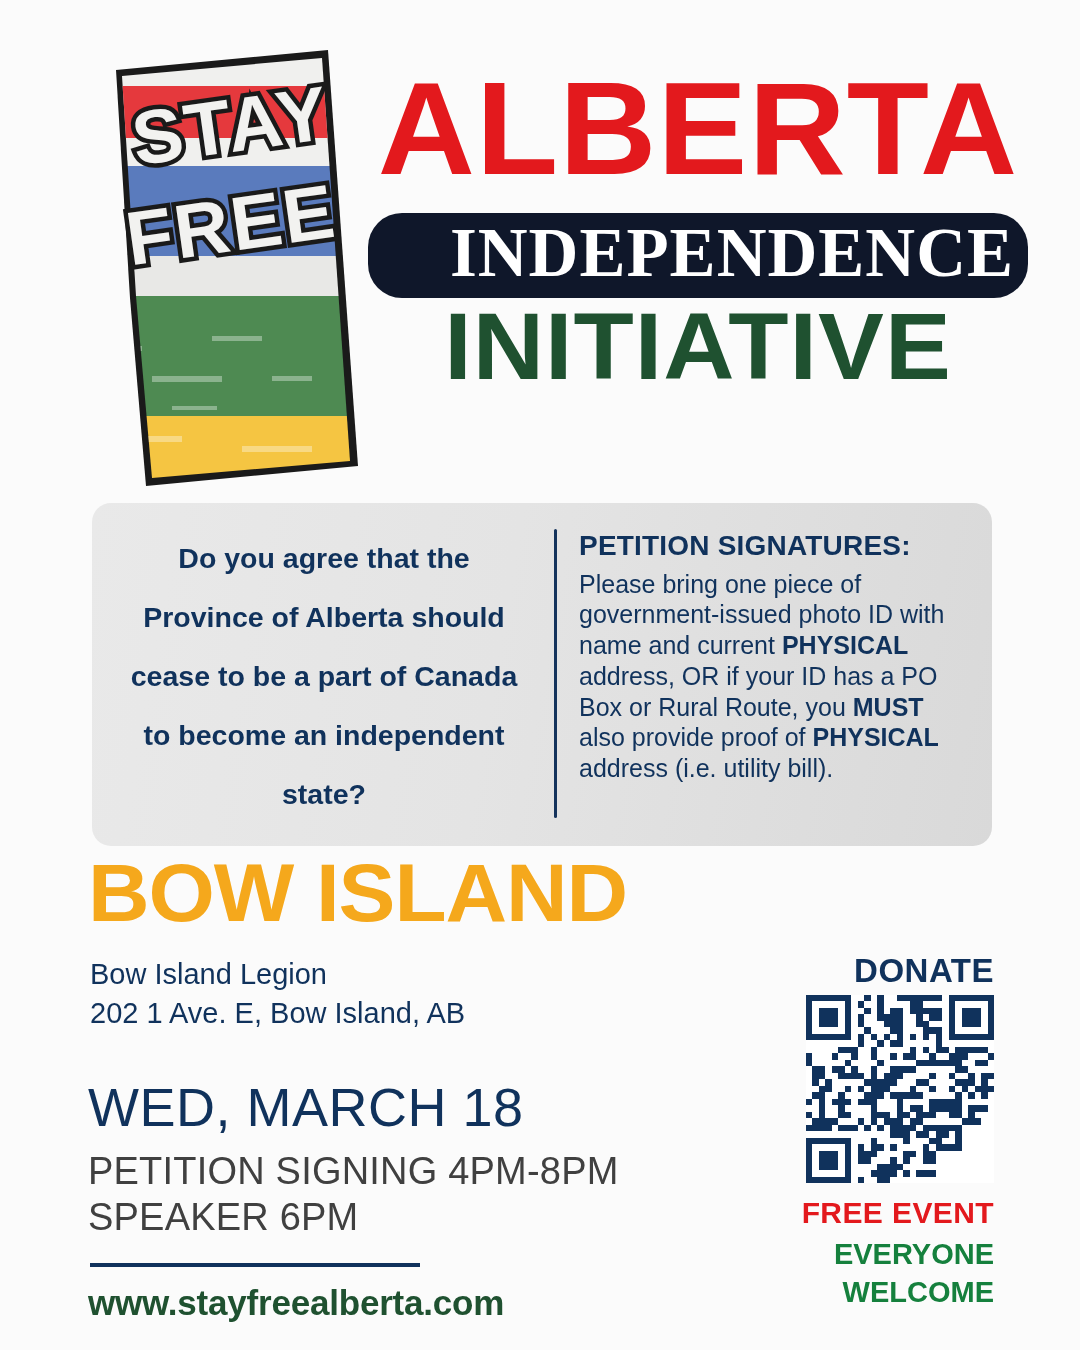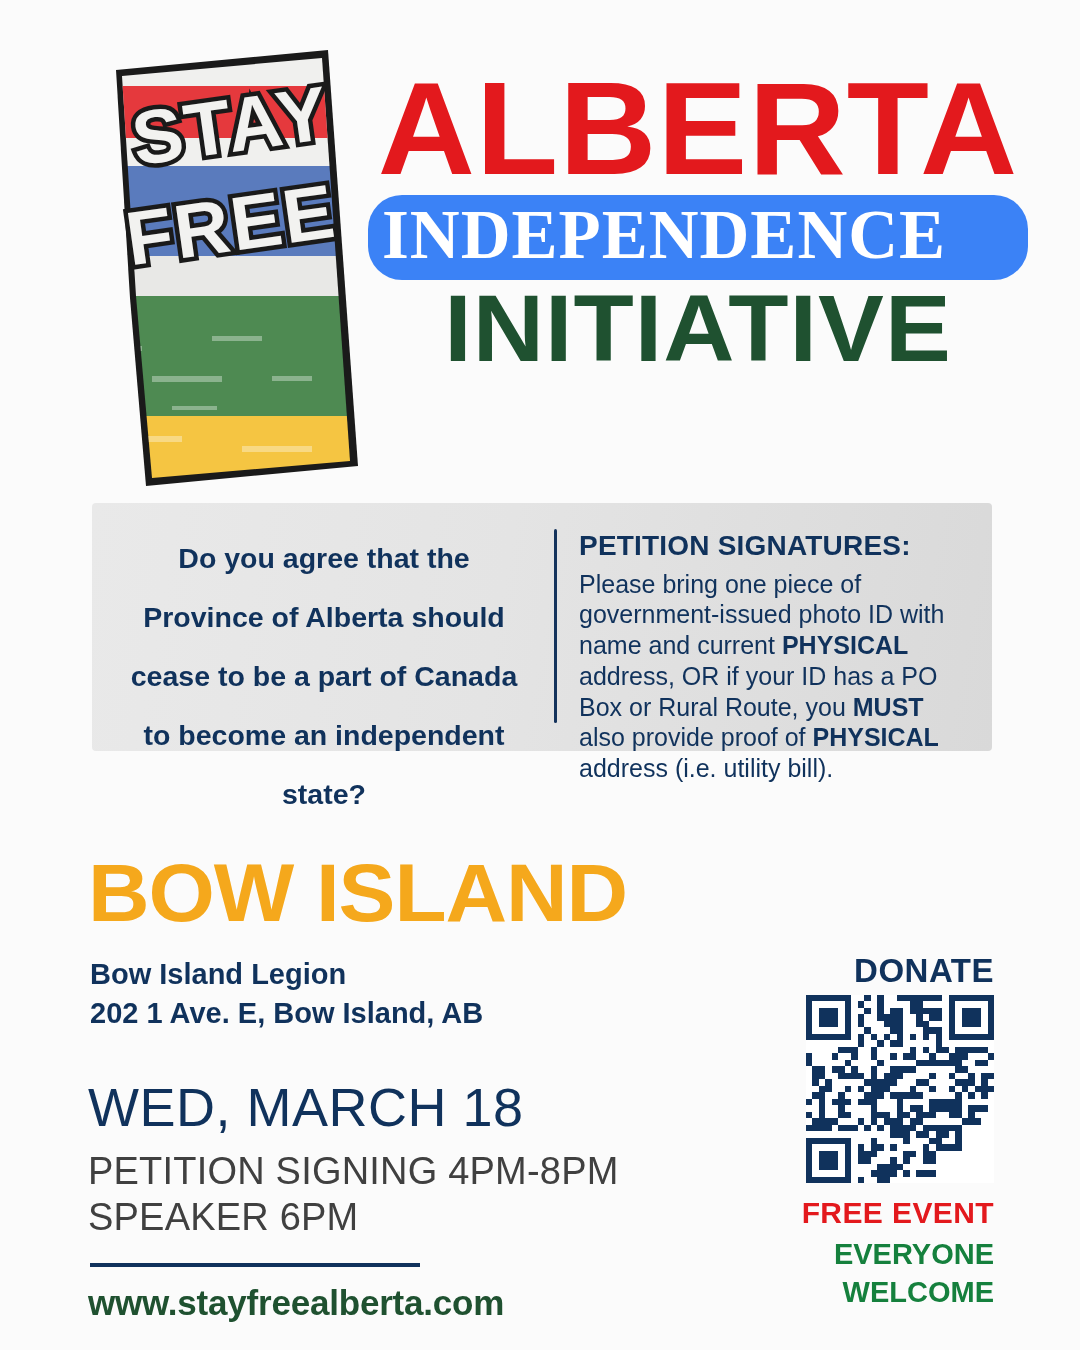--- a/index.html
+++ b/index.html
@@ -45,25 +45,25 @@
     font-family: "Liberation Sans", sans-serif;
     font-weight: 700;
     font-size: 132px;
     line-height: 0.92;
     letter-spacing: 1px;
     color: #e3191d;
     text-align: center;
     transform: scaleX(1.02);
   }
   .t-independence-band {
-    margin-top: 6px;
-    background: #3b82f6;
+    margin-top: 24px;
+    background: #0f172a;
     border-radius: 34px;
     padding: 6px 14px 10px;
-    text-align: left;
+    text-align: right;
   }
   .t-independence {
     font-family: "Liberation Serif", serif;
     font-weight: 700;
     font-size: 69px;
     line-height: 1.0;
     letter-spacing: 1px;
     color: #ffffff;
   }
   .t-initiative {
@@ -77,22 +77,22 @@
     text-align: center;
     transform: scaleX(1.05);
   }
 
   
   .panel {
     position: absolute;
     left: 92px;
     top: 503px;
     width: 900px;
-    height: 248px;
-    border-radius: 4px;
+    height: 343px;
+    border-radius: 19px;
     background: linear-gradient(100deg, #e9e9e9 0%, #e4e4e4 45%, #d9d9d9 100%);
     display: flex;
   }
   .panel-left {
     width: 462px;
     padding: 26px 28px 20px 30px;
     display: flex;
     align-items: flex-start;
     justify-content: center;
   }
@@ -144,21 +144,21 @@
     letter-spacing: -1px;
     color: #f5a81c;
     transform: scaleX(1.04);
     transform-origin: left center;
   }
   .venue {
     position: absolute;
     left: 90px;
     top: 955px;
     font-family: "Liberation Sans", sans-serif;
-    font-weight: 700;
+    font-weight: 400;
     font-size: 29px;
     line-height: 1.33;
     color: #10325c;
   }
   .date {
     position: absolute;
     left: 88px;
     top: 1080px;
     font-family: "Liberation Sans", sans-serif;
     font-weight: 400;

